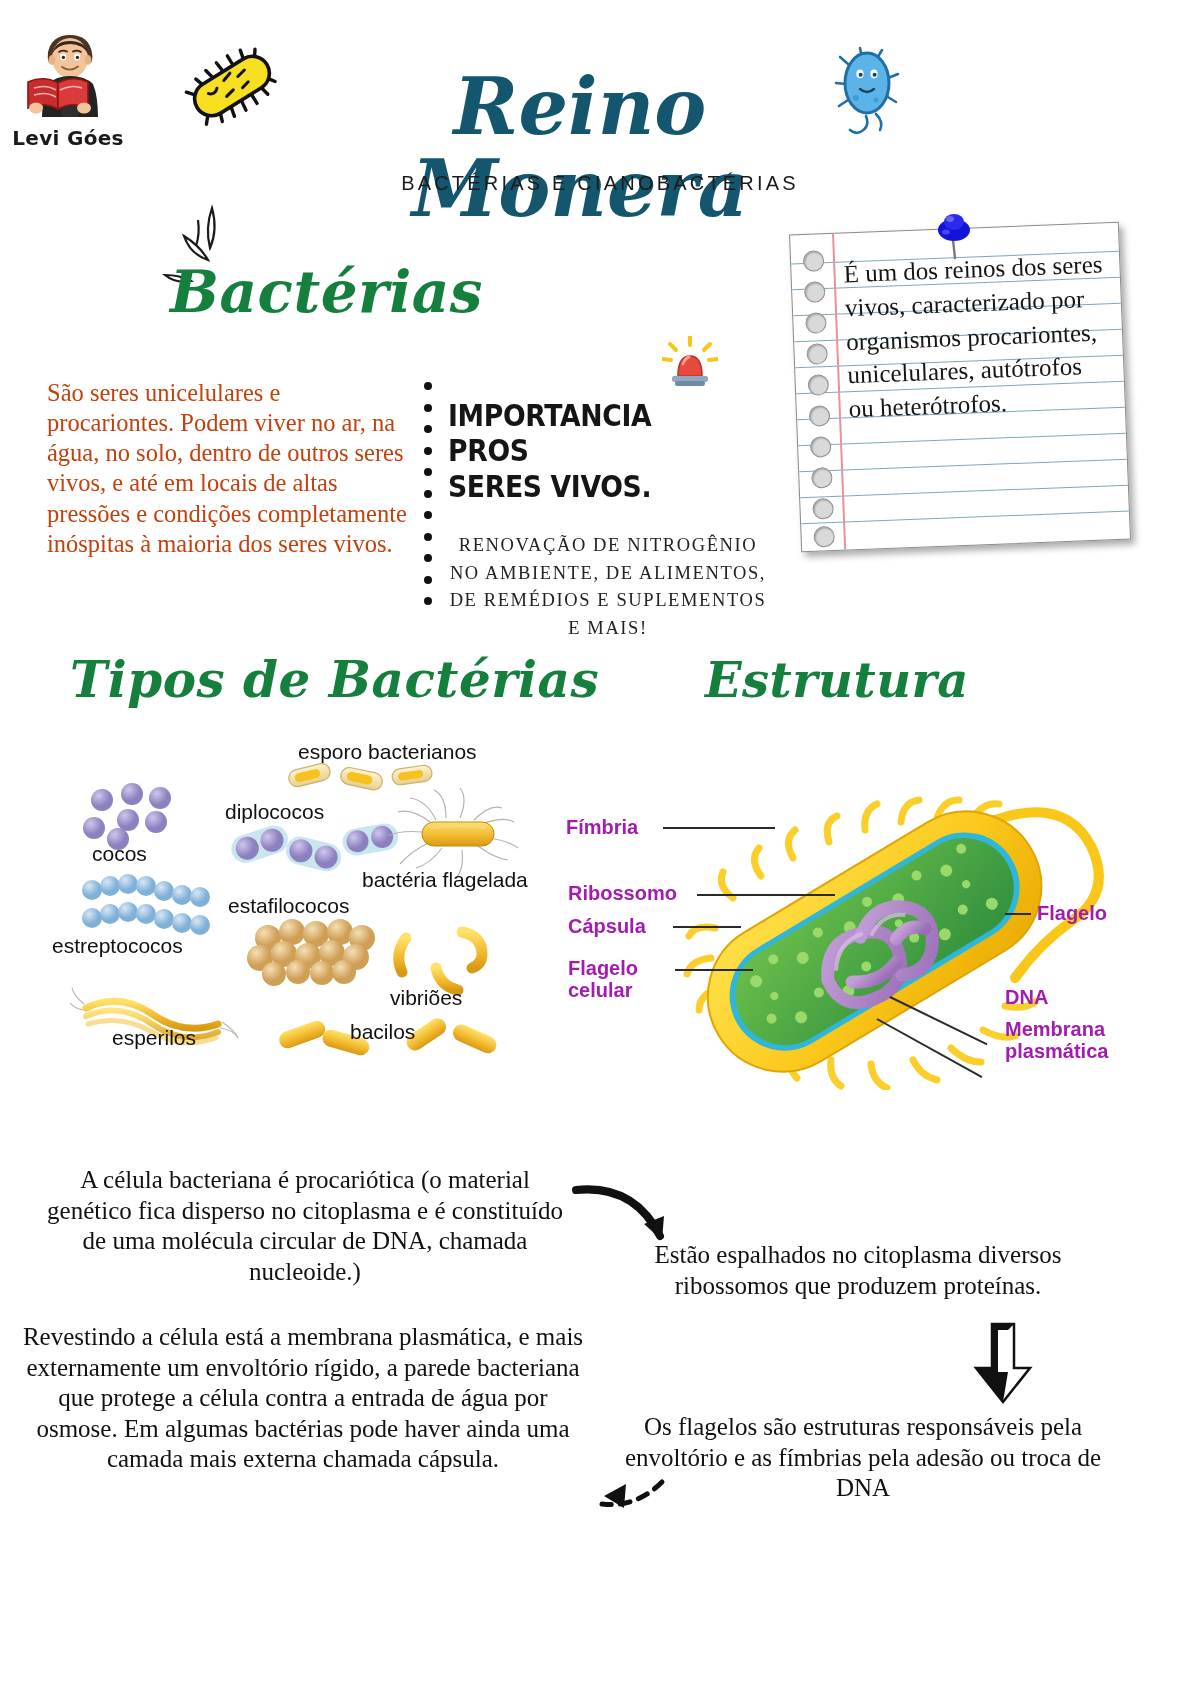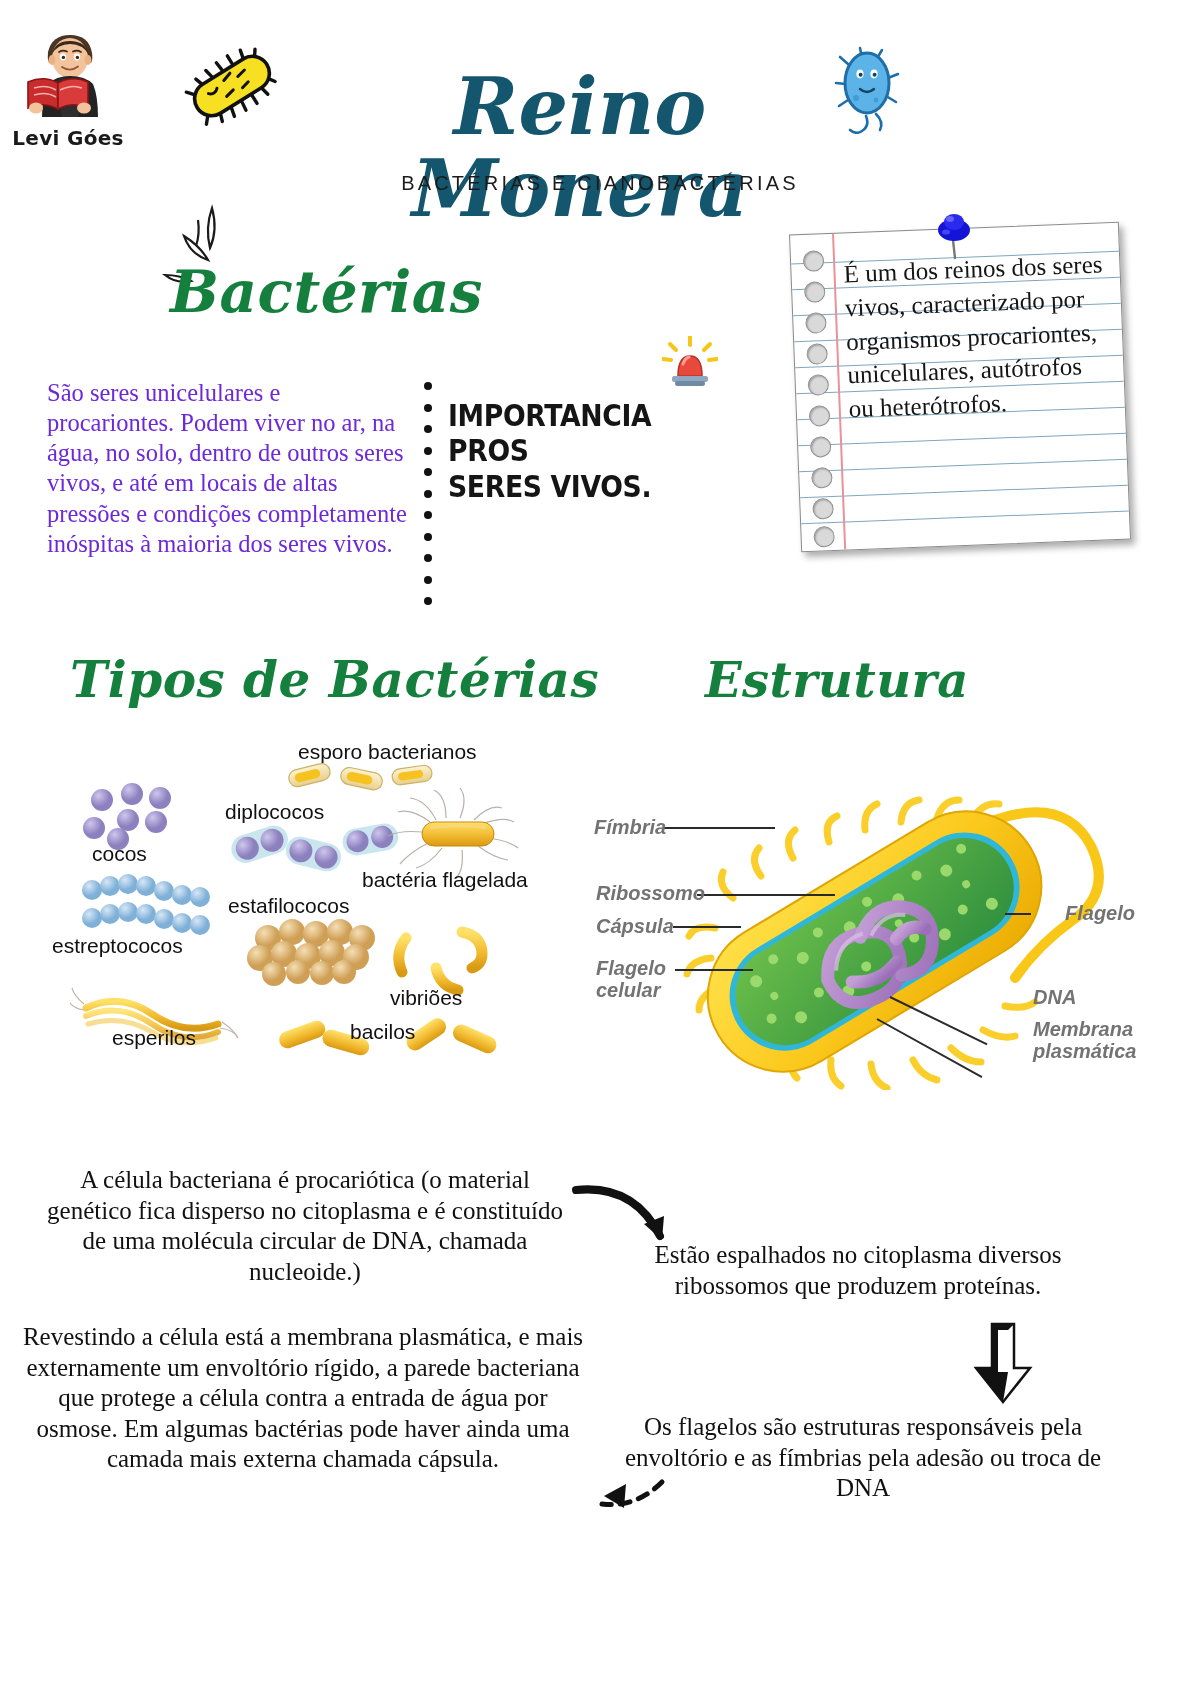--- a/index.html
+++ b/index.html
@@ -60,21 +60,21 @@
 
   
   #h-bacterias { left: 170px; top: 258px; font-size: 58px; }
   #h-tipos { left: 70px; top: 650px; font-size: 50px; }
   #h-estrutura { left: 705px; top: 652px; font-size: 48px; }
 
   
   #intro-text {
     left: 47px; top: 378px; width: 365px;
     font-size: 24.5px; line-height: 1.23;
-    color: #6d28d9;
+    color: #c2410c;
   }
 
   
   #dot-divider {
     left: 424px; top: 382px;
     width: 9px; height: 240px;
   }
   #dot-divider i {
     display: block; width: 8px; height: 8px;
     border-radius: 50%; background: #111; margin-bottom: 13.5px;
@@ -150,27 +150,25 @@
     font-size: 21px;
     color: #111;
     white-space: nowrap;
   }
 
   
   #struct-fig { left: 565px; top: 760px; width: 620px; height: 330px; }
   .struct-label {
     position: absolute;
     font-family: "Liberation Sans", sans-serif;
-    font-style: italic;
     font-weight: 700;
     font-size: 20px;
-    color: #737373;
+    color: #a21caf;
     white-space: nowrap;
     line-height: 1.12;
-    margin-left: 28px;
   }
   .leader {
     position: absolute;
     height: 2px;
     background: #2a2a2a;
   }
 
   
   .body-par {
     position: absolute;
@@ -328,20 +326,21 @@
     <path d="M21 28 q2 -6 6 -7" stroke="#ff9d90" stroke-width="3" fill="none" stroke-linecap="round"></path>
     <rect x="10" y="40" width="36" height="6" rx="3" fill="#8fa8c0" stroke="#5d7governed" stroke-width="0"></rect>
     <rect x="10" y="40" width="36" height="6" rx="3" fill="#8fa8c0"></rect>
     <rect x="13" y="45" width="30" height="5" rx="2.5" fill="#6f8aa6"></rect>
   </svg>
 </div>
 
 <div class="abs" id="importance">
   <div class="imp-title">IMPORTANCIA PROS
 SERES VIVOS.</div>
+  <div class="imp-sub">RENOVAÇÃO DE NITROGÊNIO NO AMBIENTE, DE ALIMENTOS, DE REMÉDIOS E SUPLEMENTOS E MAIS!</div>
 </div>
 
 <div class="abs" id="note">
   <div class="sheet">
     <div class="rule" style="top:28px"></div>
     <div class="rule" style="top:54px"></div>
     <div class="rule" style="top:80px"></div>
     <div class="rule" style="top:106px"></div>
     <div class="rule" style="top:132px"></div>
     <div class="rule" style="top:158px"></div>

